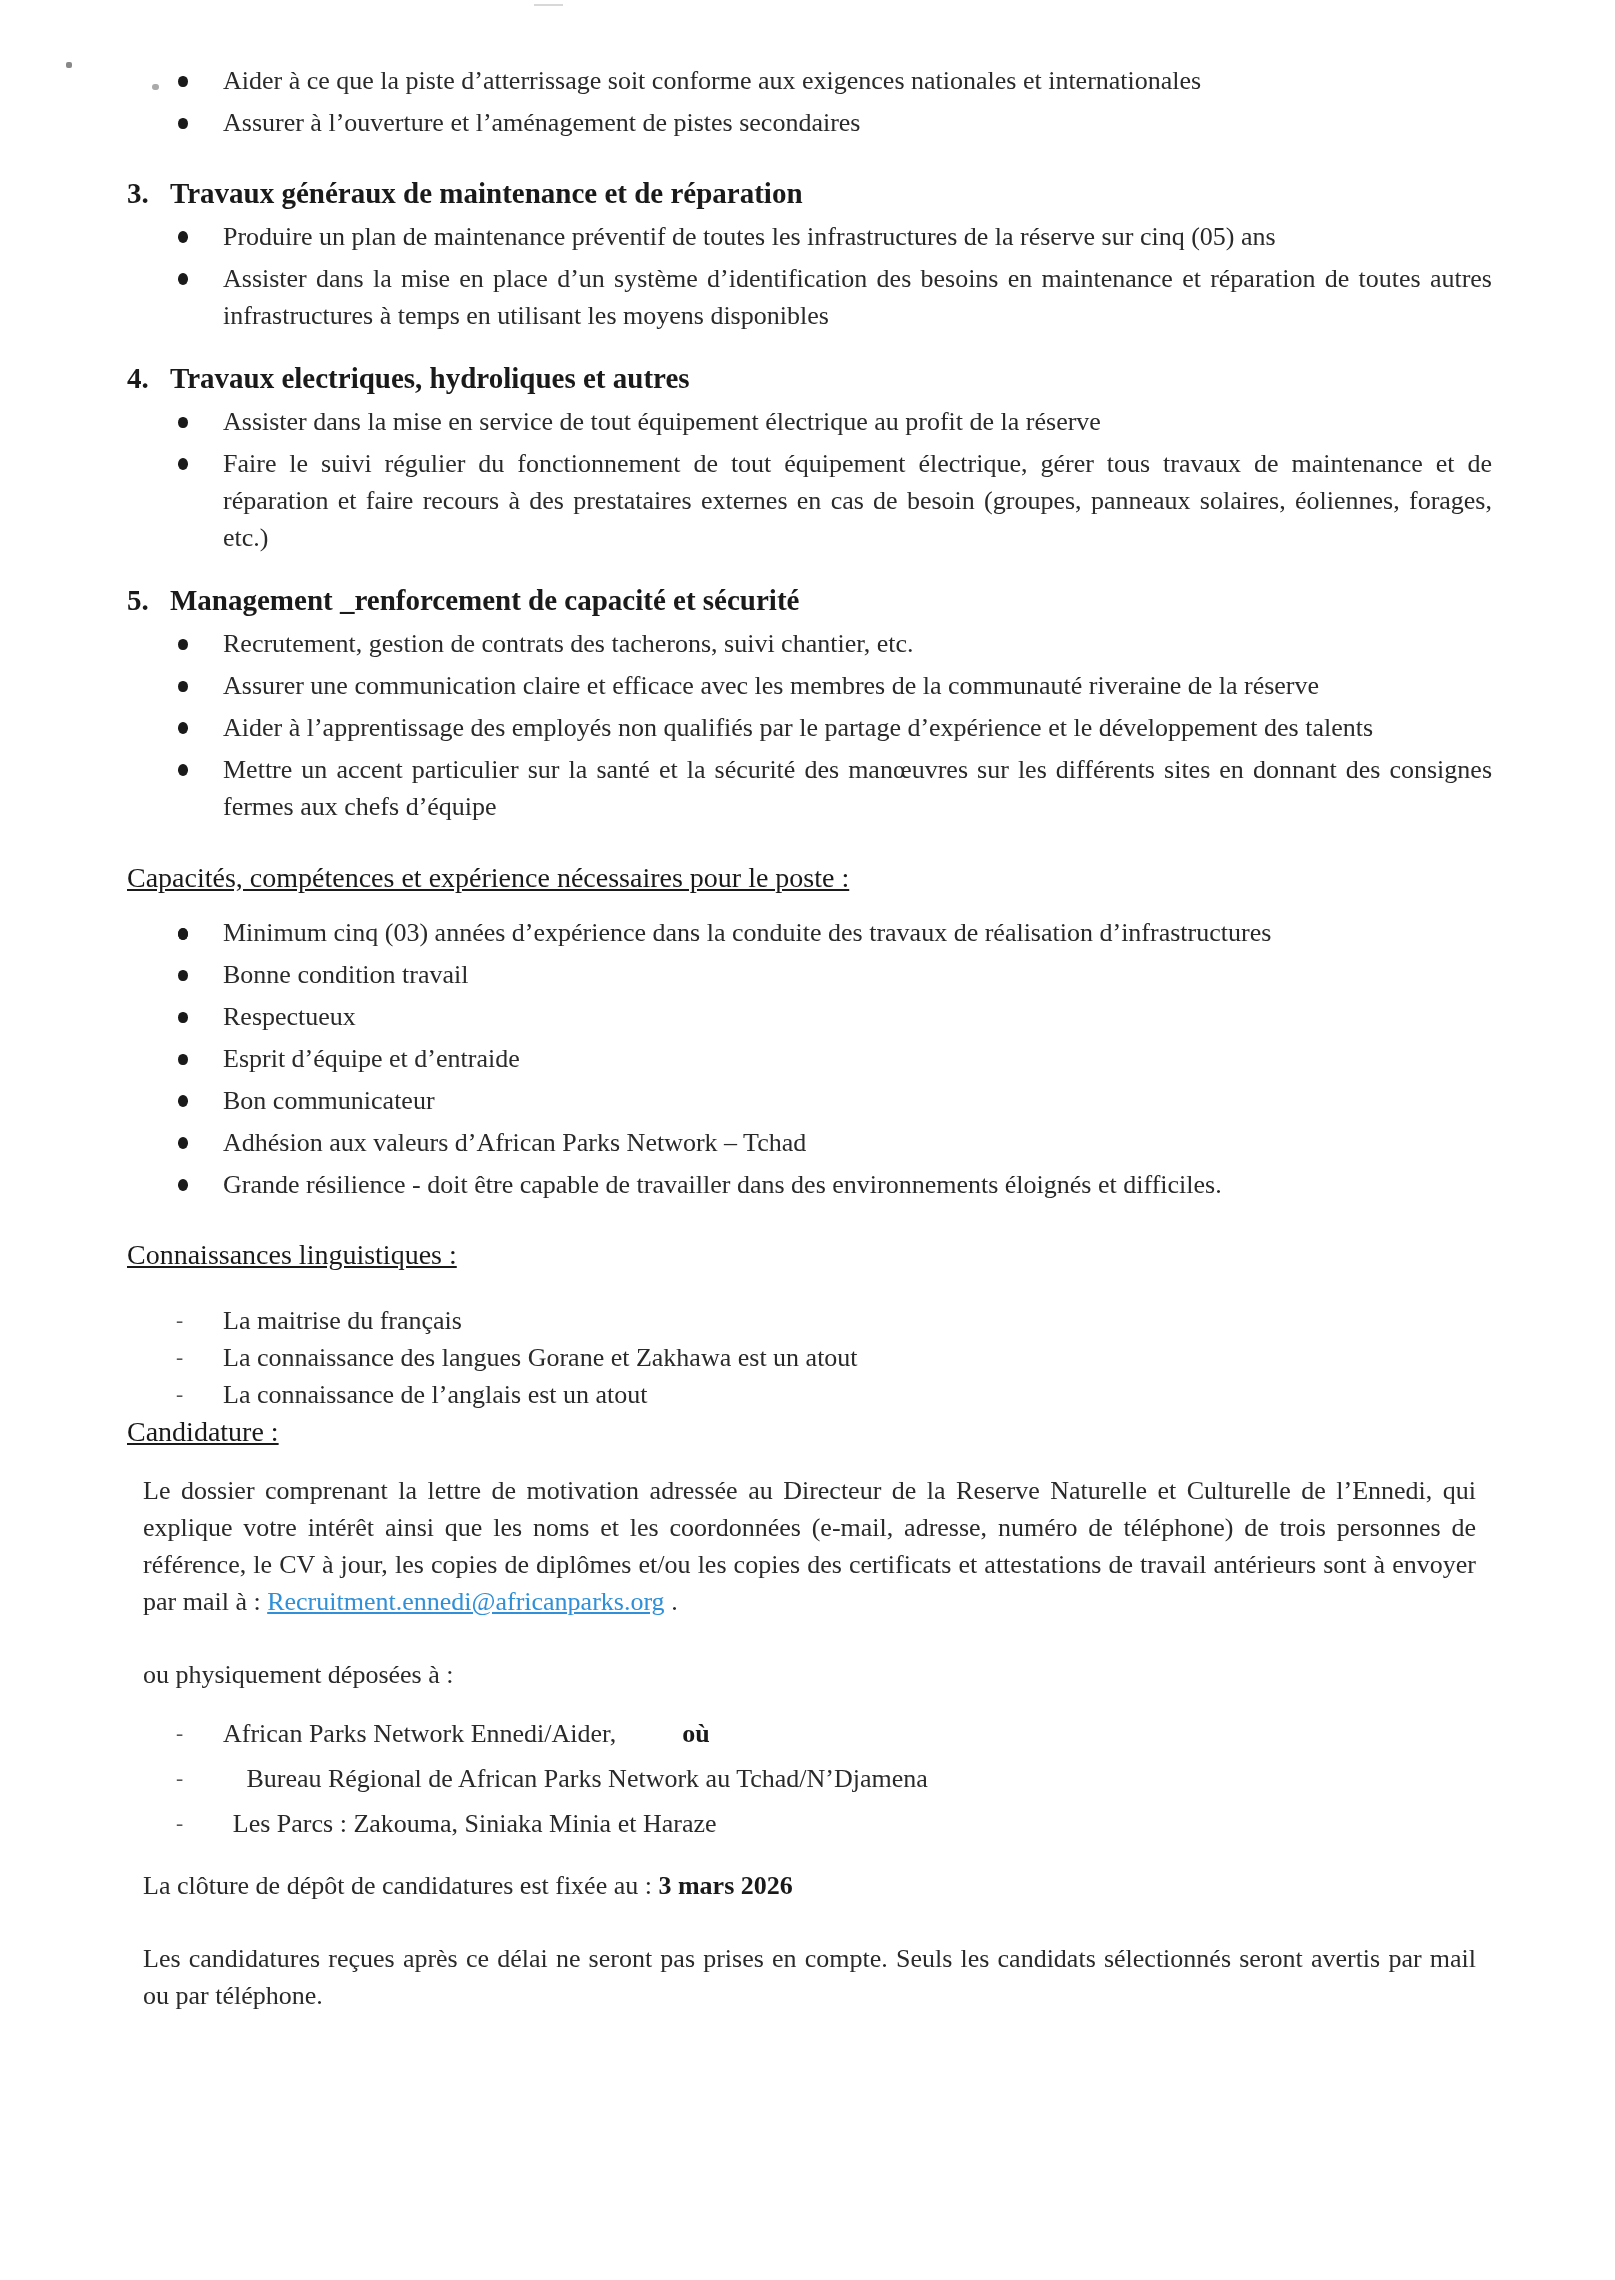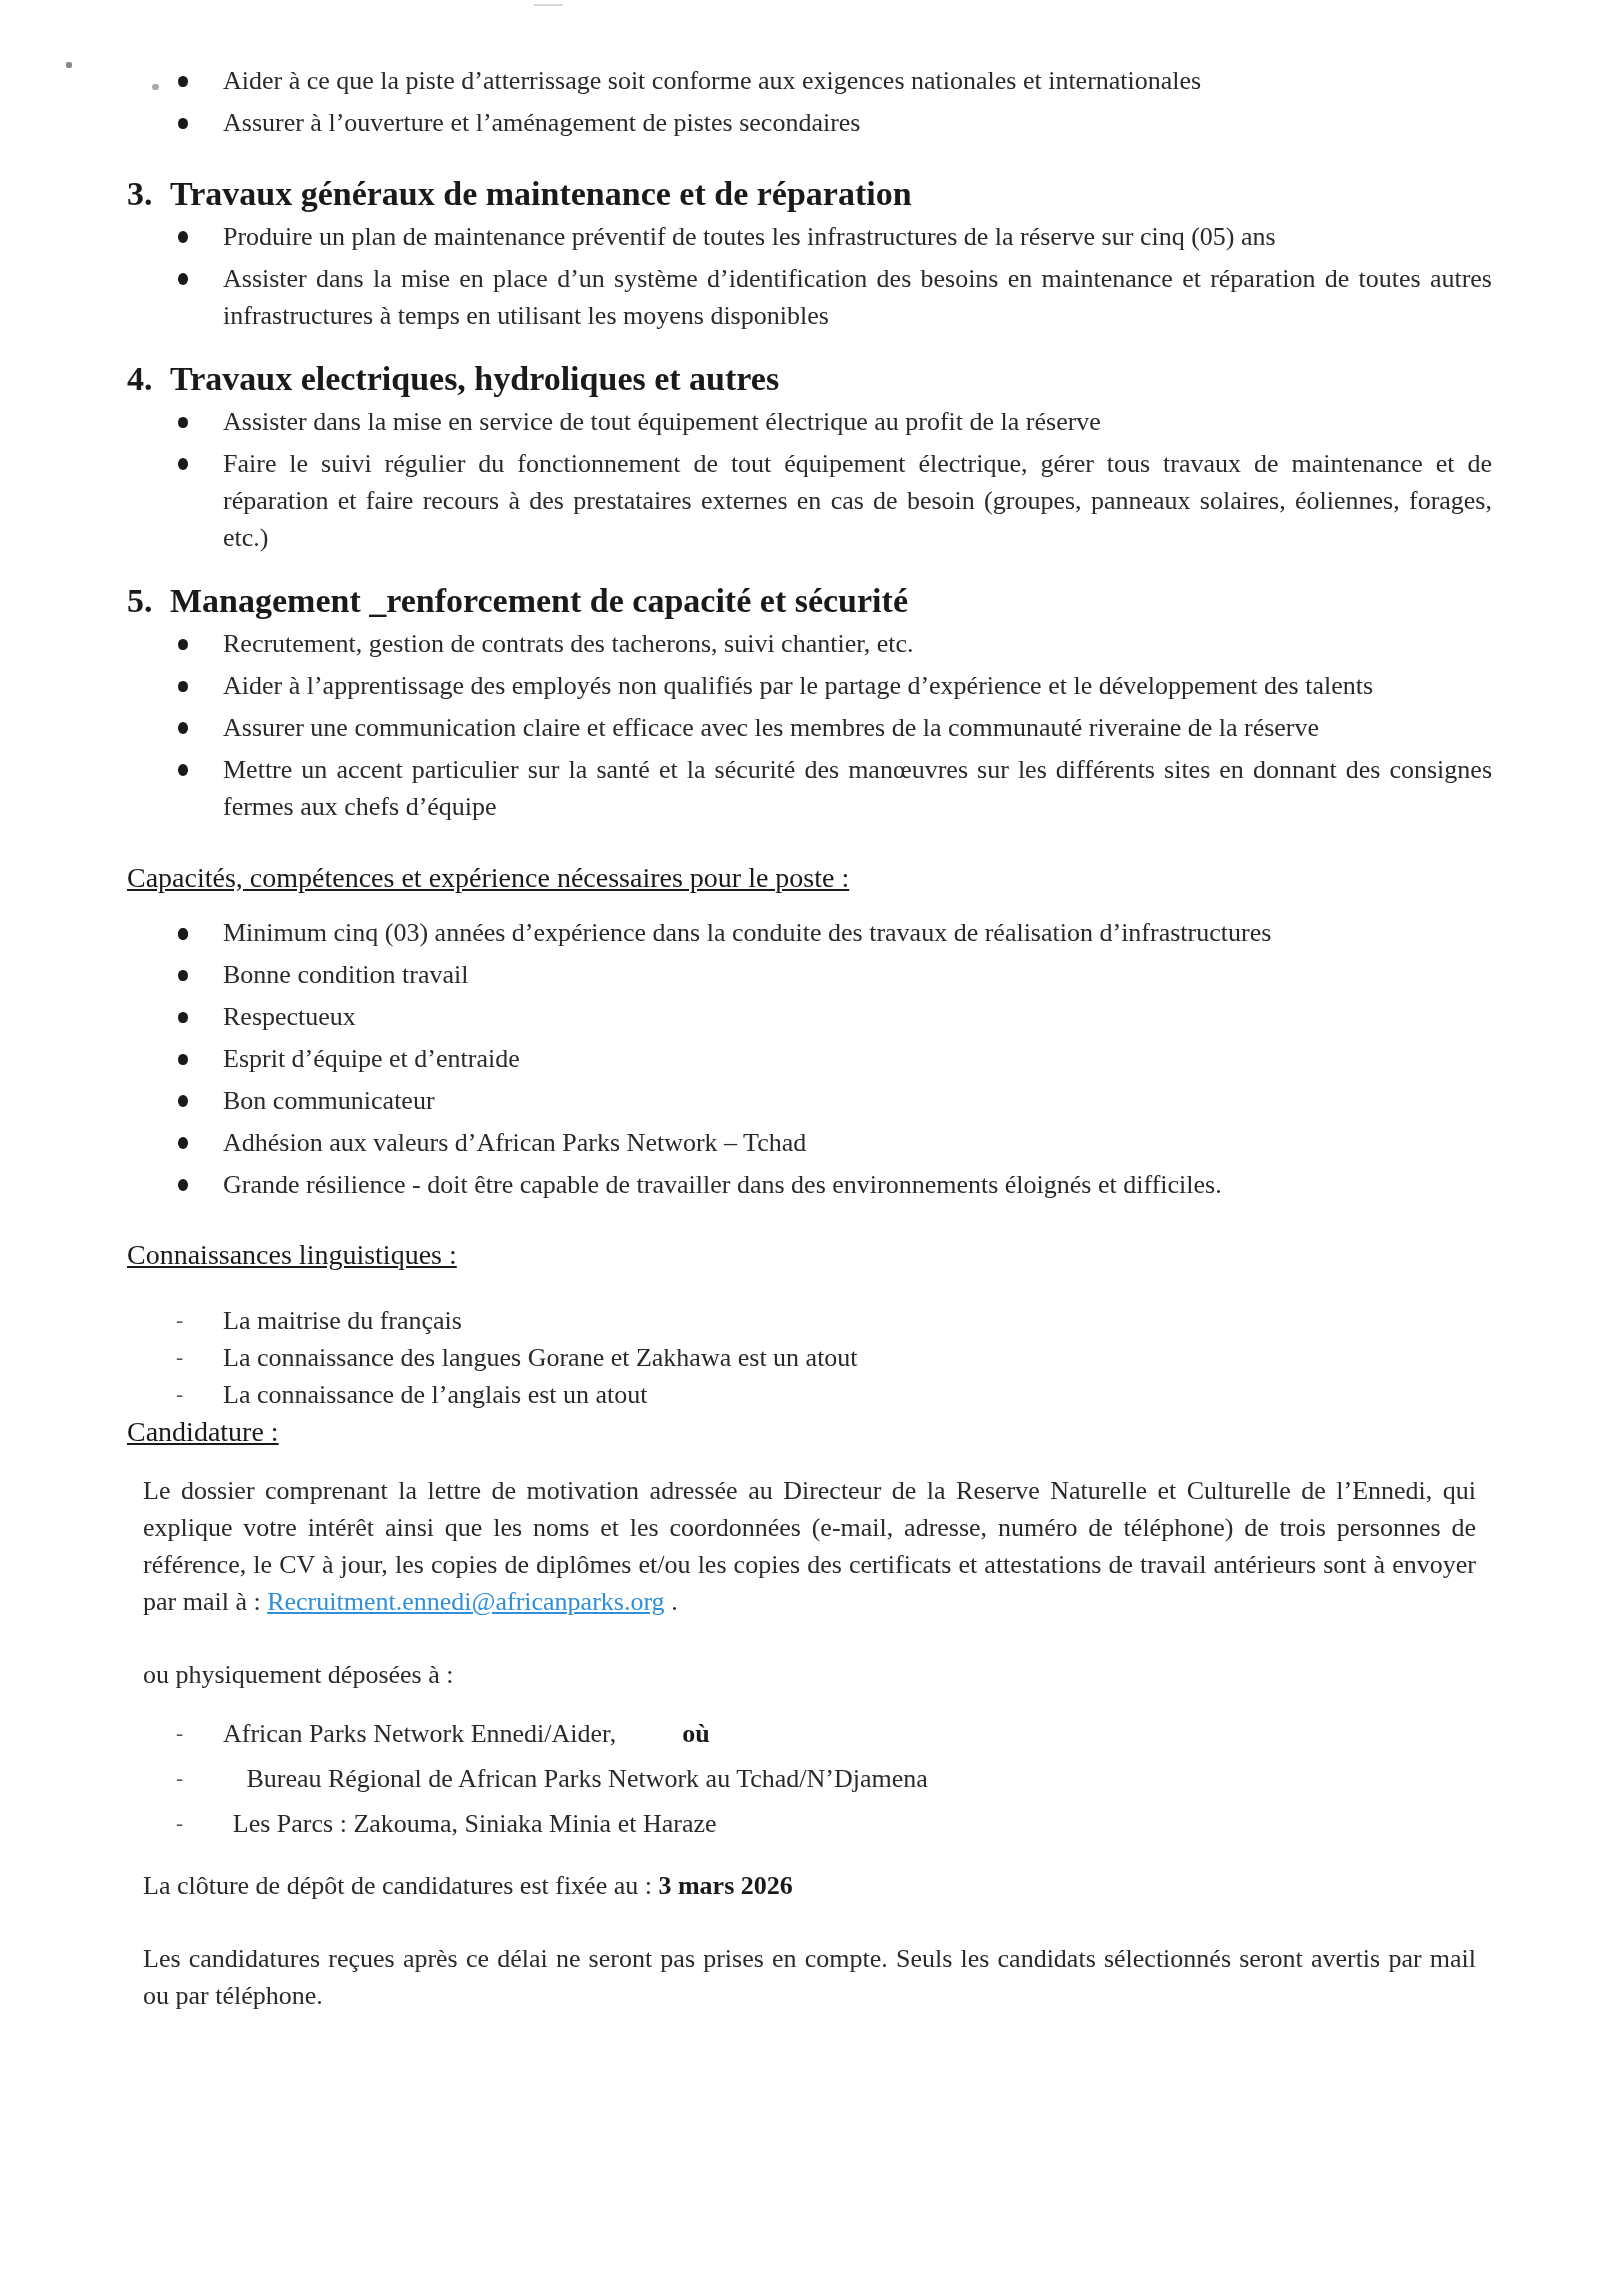--- a/index.html
+++ b/index.html
@@ -15,21 +15,21 @@
     .content { position: absolute; left: 127px; top: 62px; width: 1365px; font-size: 26px; line-height: 37px; }
     ul.bul { list-style: none; margin: 0; padding: 0; }
     ul.bul li { position: relative; padding-left: 96px; margin: 0 0 4.9px 0; text-align: justify; }
     ul.bul li .dot {
       position: absolute; left: 51px; top: 13.7px; width: 9.8px; height: 11.7px;
       background: #1a1a1a; border-radius: 50%;
     }
     ul.dash { list-style: none; margin: 0; padding: 0; }
     ul.dash li { position: relative; padding-left: 96px; margin: 0; }
     ul.dash li .dashmark { position: absolute; left: 49px; top: 0; color: #555; font-size: 21.5px; }
-    h3.num { font-size: 34px; font-weight: bold; margin: 0 0 5.9px 0; color: #1a1a1a; }
+    h3.num { font-size: 29px; font-weight: bold; margin: 0 0 5.9px 0; color: #1a1a1a; }
     h3.num .n { display: inline-block; width: 43px; }
     h2.sec { font-size: 28px; font-weight: normal; text-decoration: underline; margin: 0; color: #1a1a1a; }
     p { margin: 16px; text-align: justify; }
     .link { color: #2f8fd8; text-decoration: underline; }
     .gap-s { height: 13.7px; }
     .gap-m { height: 21.5px; }
     .gap-l { height: 29px; }
     .bold { font-weight: bold; color: #1a1a1a; }
     .ou { display: inline-block; margin-left: 66px; text-align: center; }
     .indent2 { padding-left: 23.4px; }
@@ -64,22 +64,22 @@
     <ul class="bul">
       <li><span class="dot"></span><span>Assister dans la mise en service de tout équipement électrique au profit de la réserve</span></li>
       <li><span class="dot"></span><span>Faire le suivi régulier du fonctionnement de tout équipement électrique, gérer tous travaux de maintenance et de réparation et faire recours à des prestataires externes en cas de besoin (groupes, panneaux solaires, éoliennes, forages, etc.)</span></li>
     </ul>
 
     <div class="gap-m"></div>
 
     <h3 class="num"><span class="n">5.</span><span>Management _renforcement de capacité et sécurité</span></h3>
     <ul class="bul">
       <li><span class="dot"></span><span>Recrutement, gestion de contrats des tacherons, suivi chantier, etc.</span></li>
+      <li><span class="dot"></span><span>Assurer une communication claire et efficace avec les membres de la communauté riveraine de la réserve</span></li>
       <li><span class="dot"></span><span>Aider à l’apprentissage des employés non qualifiés par le partage d’expérience et le développement des talents</span></li>
-      <li><span class="dot"></span><span>Assurer une communication claire et efficace avec les membres de la communauté riveraine de la réserve</span></li>
       <li><span class="dot"></span><span>Mettre un accent particulier sur la santé et la sécurité des manœuvres sur les différents sites en donnant des consignes fermes aux chefs d’équipe</span></li>
     </ul>
 
     <div class="gap-l"></div>
 
     <h2 class="sec">Capacités, compétences et expérience nécessaires pour le poste :</h2>
     <div class="gap-s"></div>
     <ul class="bul">
       <li><span class="dot"></span></li>
       <li><span class="dot"></span><span>Minimum cinq (03) années d’expérience dans la conduite des travaux de réalisation d’infrastructures</span></li>

